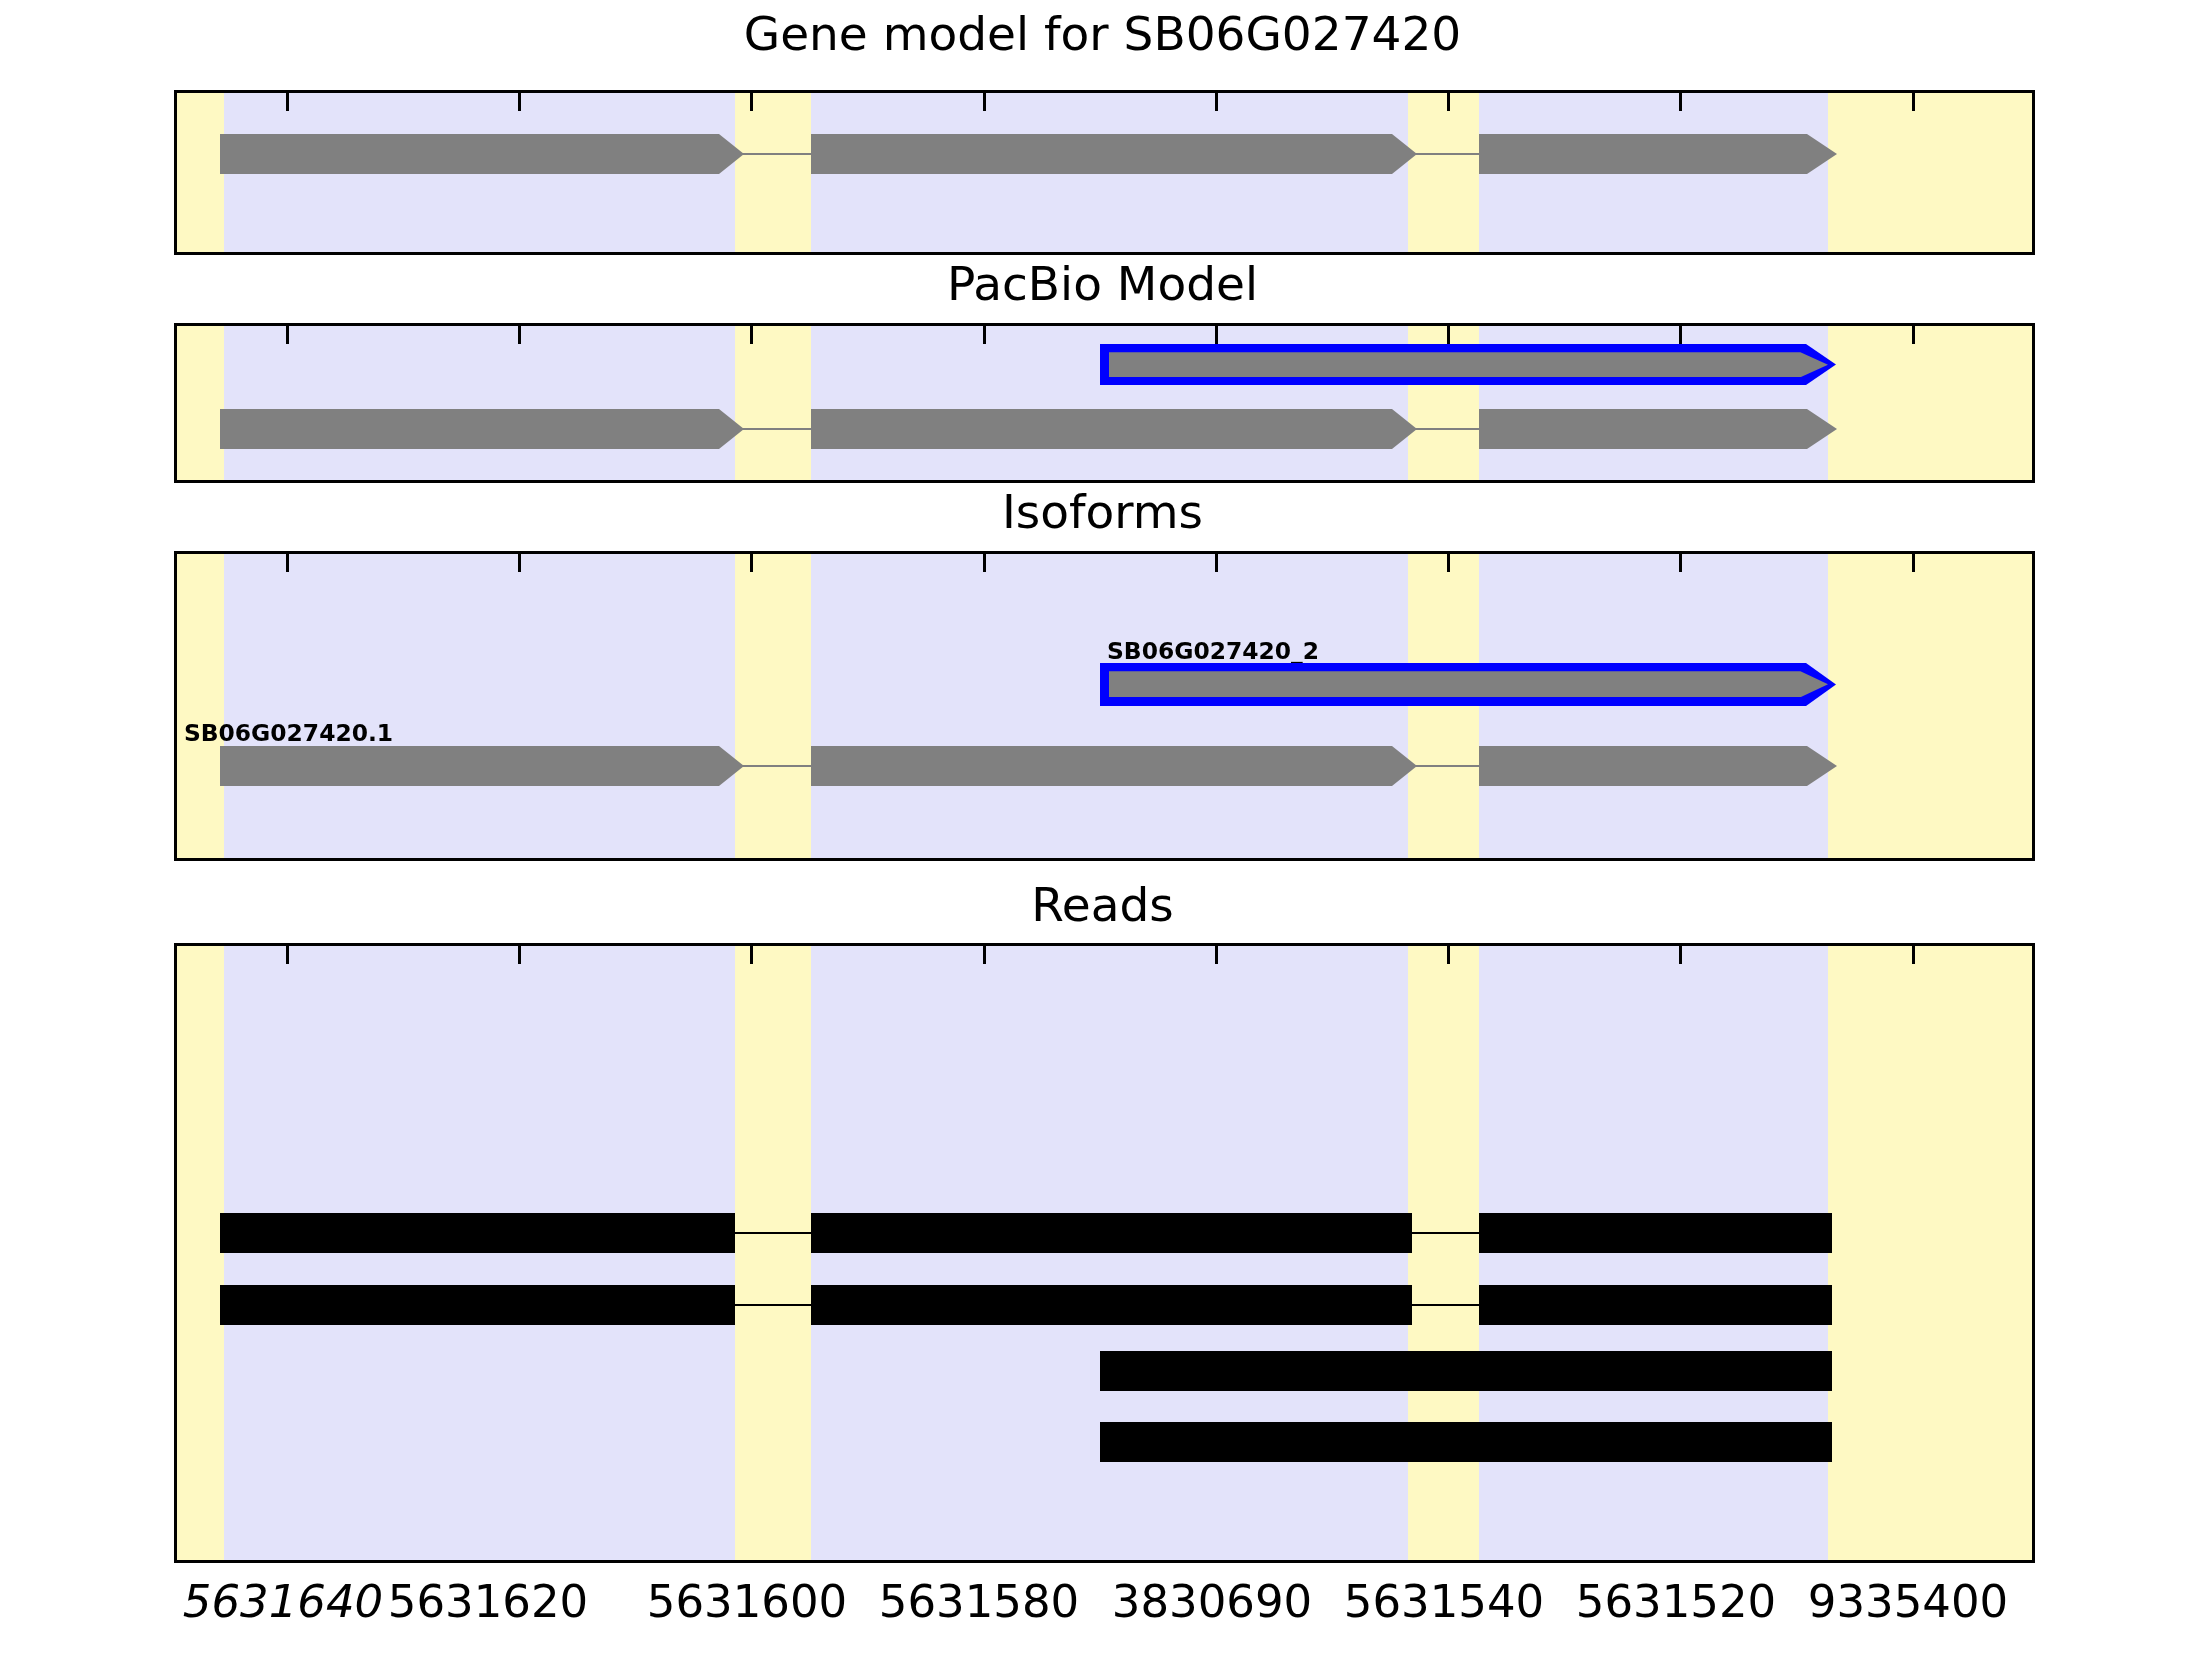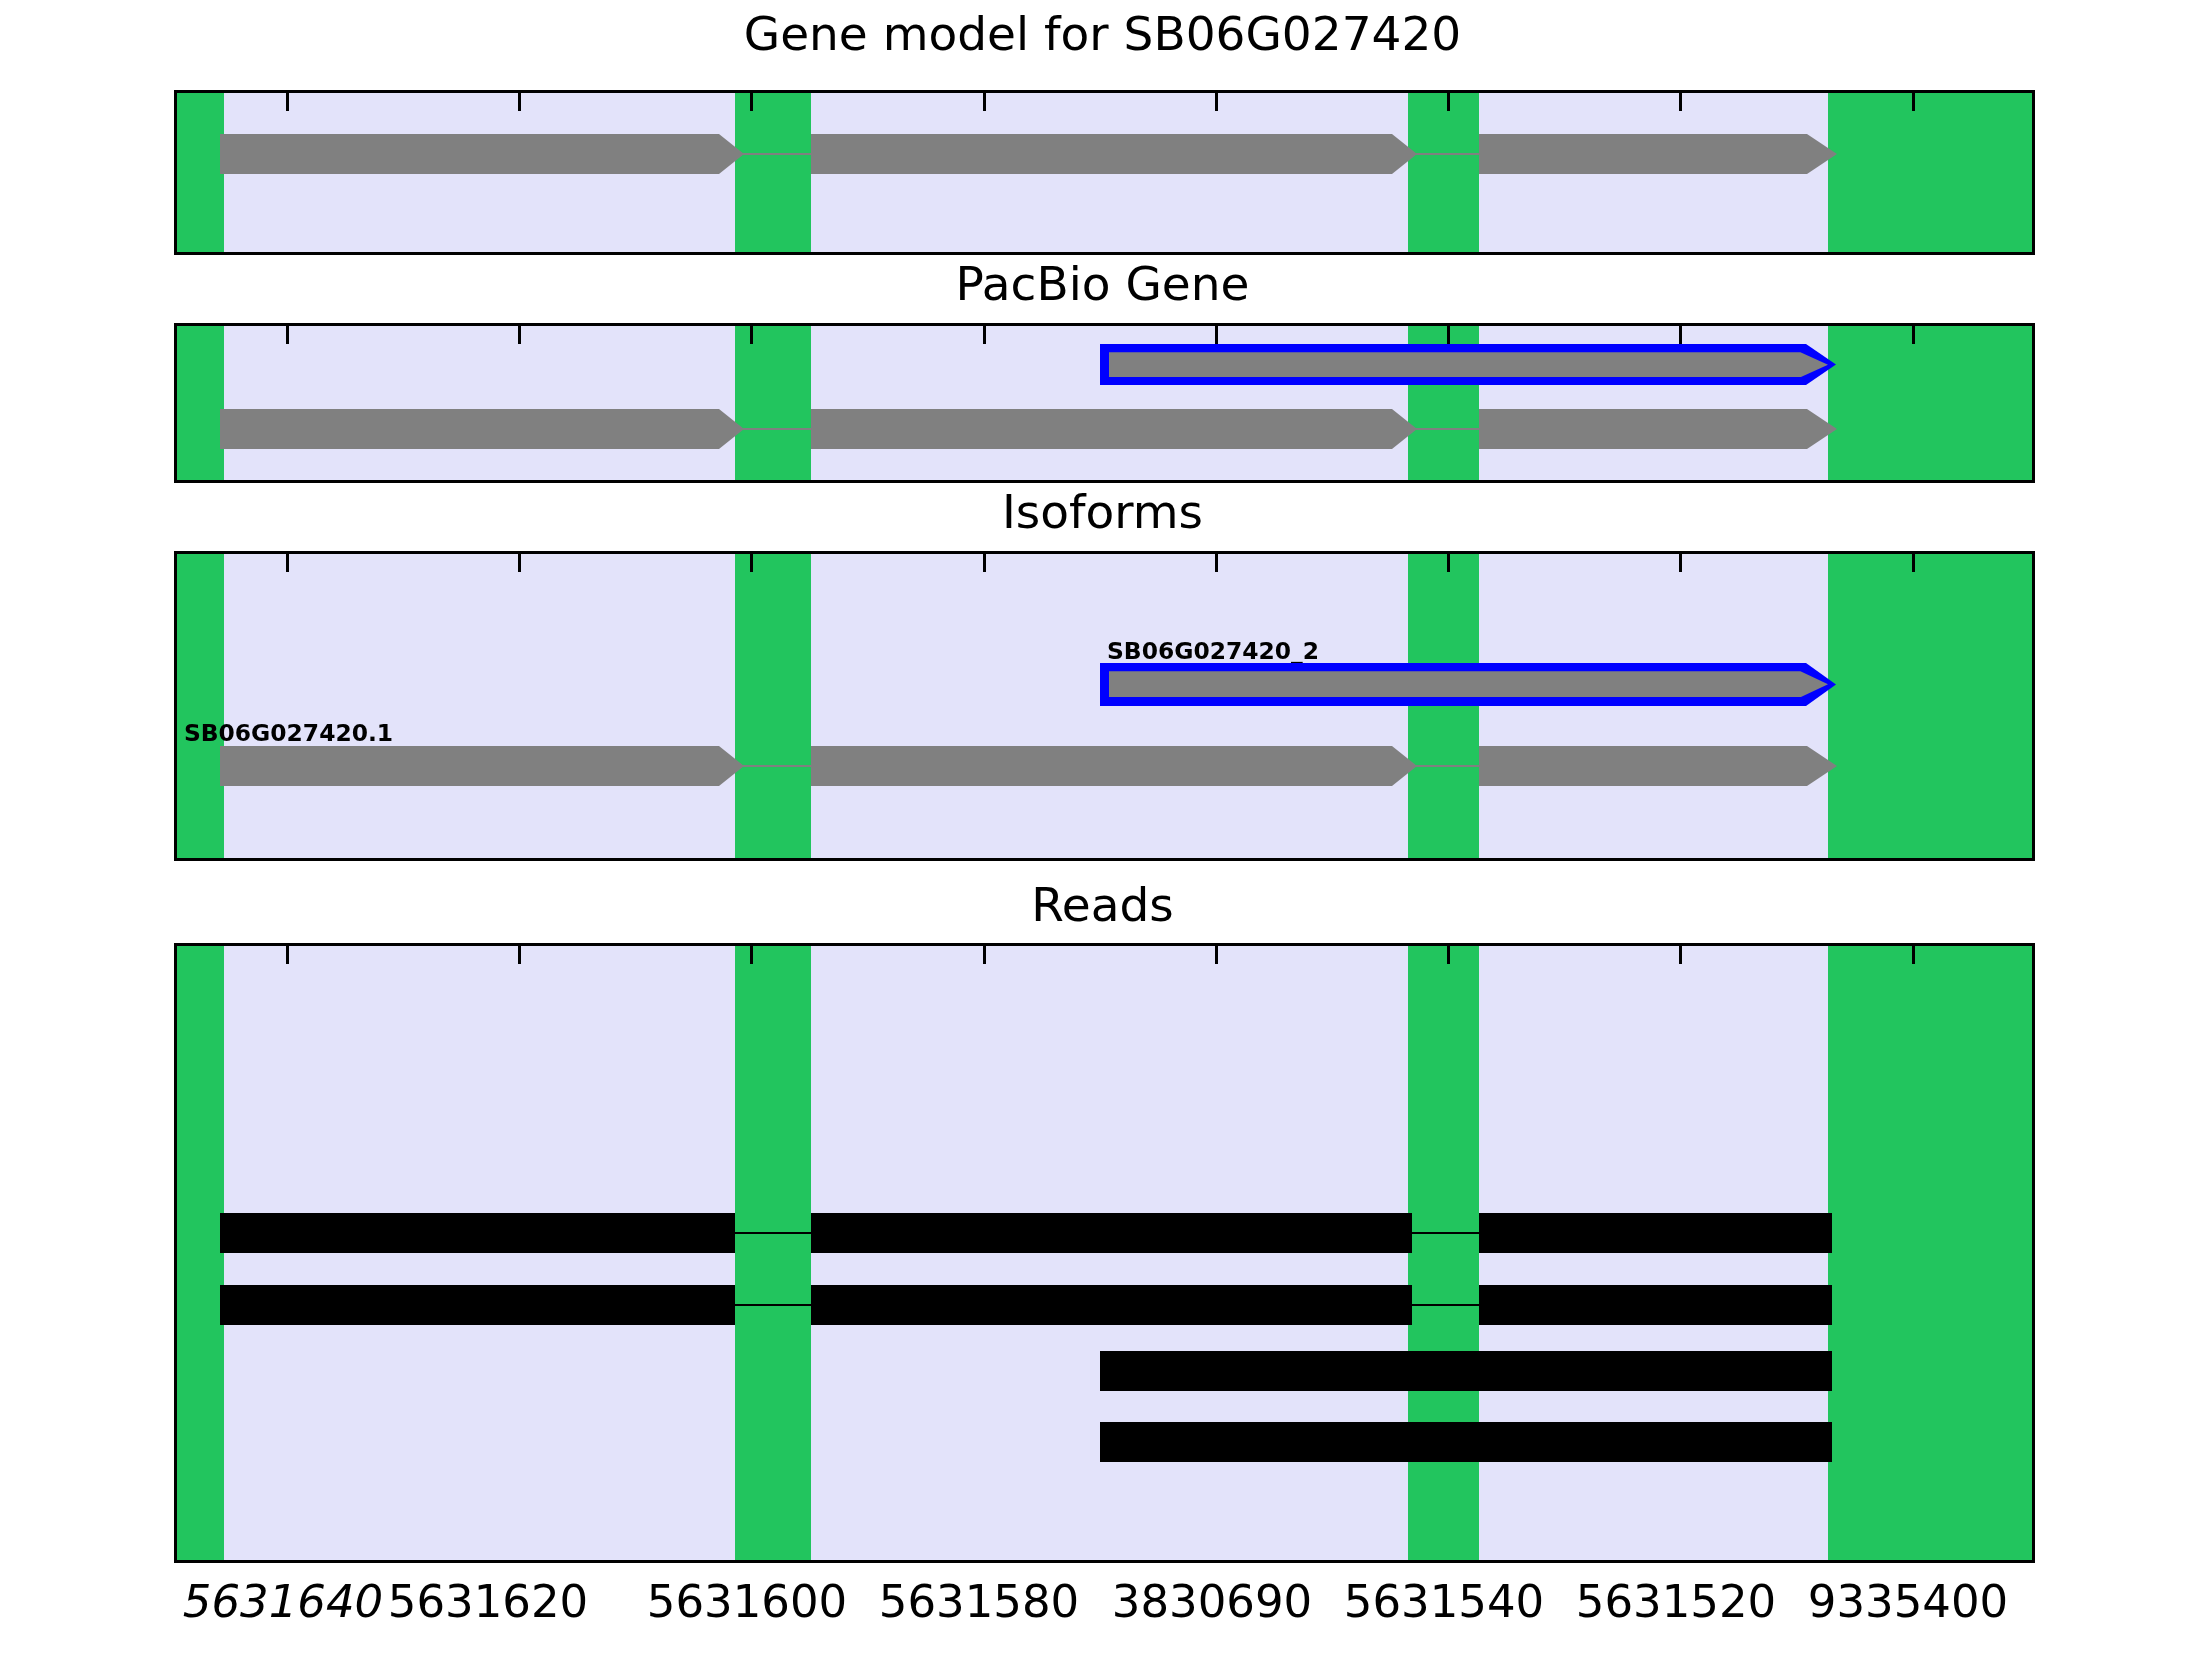--- a/index.html
+++ b/index.html
@@ -20,21 +20,21 @@
     color:#000;
     font-family:"DejaVu Sans", sans-serif;
     white-space:nowrap;
   }
 
   
   .panel{
     position:absolute;
     box-sizing:border-box;
     border:3.4px solid #000;
-    background:#22c55e;
+    background:#fef9c3;
     overflow:hidden;
   }
   .plotarea{position:absolute;inset:0;}
 
   
   .band{
     position:absolute;
     top:0;bottom:0;
     background:#e3e3fa;
   }
@@ -130,21 +130,21 @@
       <div class="feature-row" style="top:41px;height:40px;">
         <div class="intron" style="left:551px;width:90px;top:18.6px;"></div>
         <div class="intron" style="left:1227px;width:83px;top:18.6px;"></div>
         <div class="exon tail" style="left:43px;width:524px;height:40px;top:0;"></div>
         <div class="exon tail" style="left:634px;width:606px;height:40px;top:0;"></div>
         <div class="exon head-arrow" style="left:1302px;width:358px;height:40px;top:0;"></div>
       </div>
     </div>
   </div>
 
-  <div class="panel-title" style="top:256px;">PacBio Gene</div>
+  <div class="panel-title" style="top:256px;">PacBio Model</div>
 
   <div class="panel" style="left:174px;top:323px;width:1861px;height:160px;">
     <div class="plotarea">
       <div class="band" style="left:47px;width:511px;"></div>
       <div class="band" style="left:634px;width:597px;"></div>
       <div class="band" style="left:1302px;width:349px;"></div>
 
       <div class="tick" style="left:109px;"></div>
       <div class="tick" style="left:341px;"></div>
       <div class="tick" style="left:573px;"></div>

